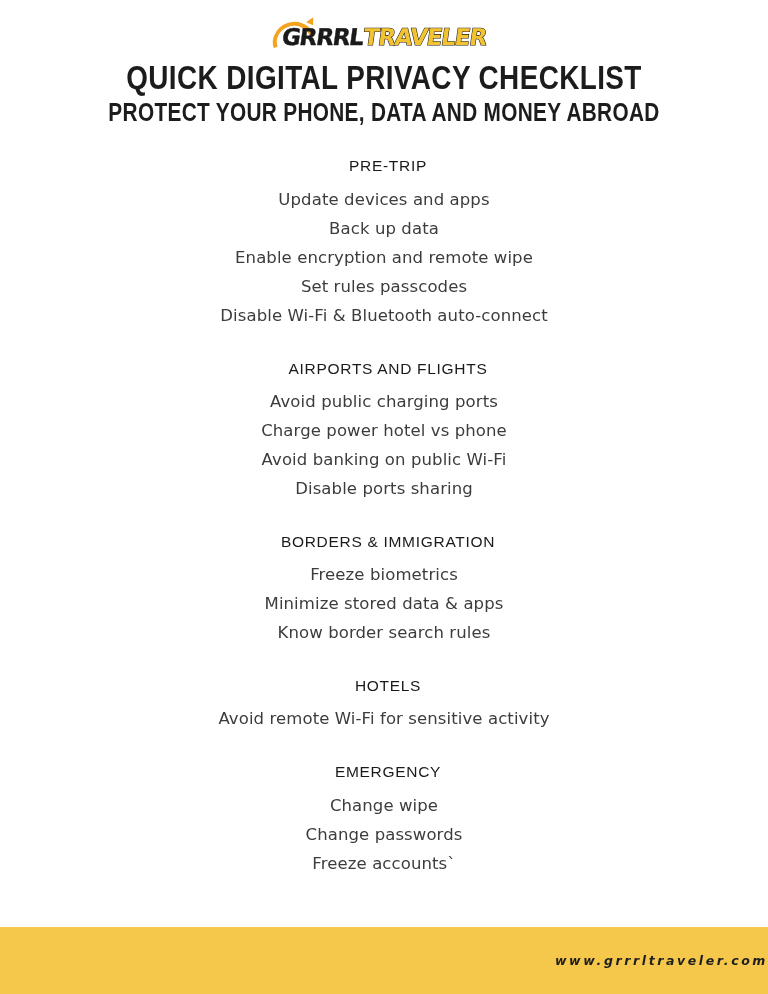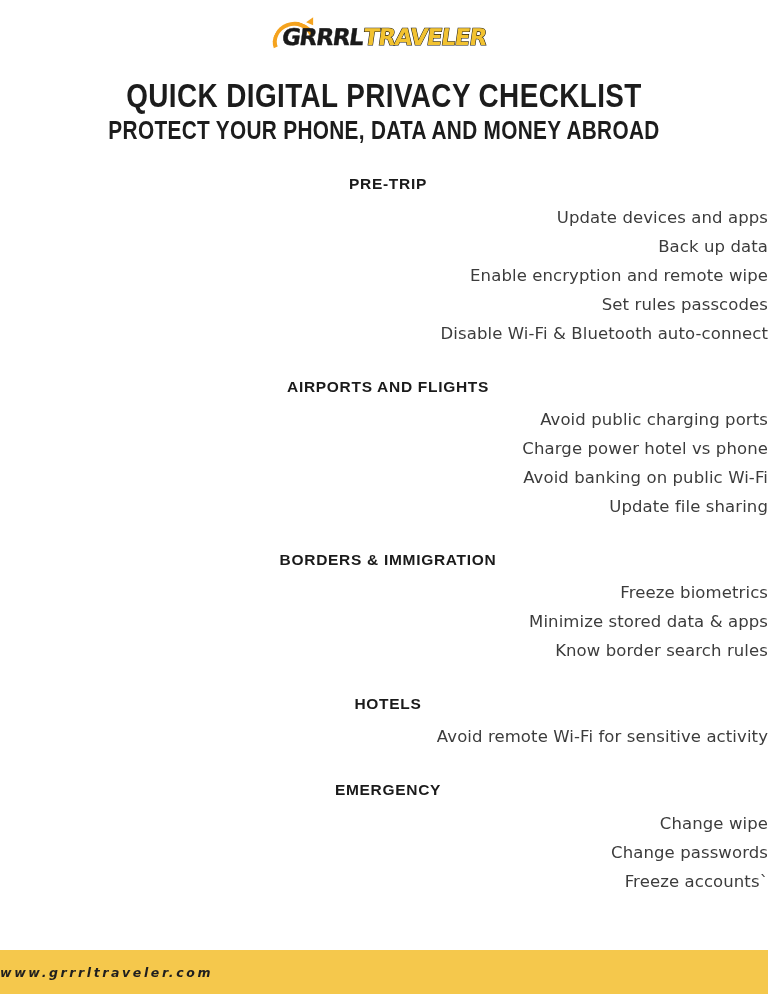--- a/index.html
+++ b/index.html
@@ -83,21 +83,21 @@
     letter-spacing: -1.1px;
     color: #F2C230;
     -webkit-text-stroke: 1.1px #141414;
     paint-order: stroke fill;
     margin-left: 1px;
   }
 
   
   .title-block {
     text-align: center;
-    margin-top: 18px;
+    margin-top: 0;
   }
   .title-main {
     font-family: "Liberation Sans Narrow", "Liberation Sans", sans-serif;
     font-weight: bold;
     font-size: 34px;
     line-height: 1.0;
     letter-spacing: 0.5px;
     color: #1c1c1c;
     transform: scaleX(0.82);
     transform-origin: center;
@@ -123,54 +123,53 @@
     padding-top: 28px;
   }
   .section {
     margin-bottom: 27px;
   }
   .section:last-child {
     margin-bottom: 12px;
   }
   .section-heading {
     font-family: "Liberation Sans", sans-serif;
-    font-weight: bold;
+    font-weight: normal;
     font-size: 15.5px;
     letter-spacing: 0.7px;
     color: #1a1a1a;
     margin-bottom: 7px;
     line-height: 1.5;
     padding-left: 8px;
   }
   .section-items {
     list-style: none;
     margin: 0;
     padding: 0;
-    text-align: right;
   }
   .section-items li {
     font-family: "DejaVu Sans", sans-serif;
     font-size: 16.5px;
     font-weight: 400;
     color: #3c3c3c;
     line-height: 29px;
     letter-spacing: 0.1px;
   }
 
   
   .footer {
     position: absolute;
     left: 0;
     bottom: 0;
     width: 768px;
-    height: 44px;
+    height: 67px;
     background: #F5C84C;
     display: flex;
     align-items: center;
-    justify-content: flex-start;
+    justify-content: flex-end;
   }
   .footer-url {
     font-family: "DejaVu Sans", sans-serif;
     font-style: italic;
     font-weight: bold;
     font-size: 12.5px;
     letter-spacing: 2.6px;
     color: #1f1f1f;
   }
 </style>
@@ -204,21 +203,21 @@
         <li>Disable Wi-Fi &amp; Bluetooth auto-connect</li>
       </ul>
     </div>
 
     <div class="section">
       <div class="section-heading">AIRPORTS AND FLIGHTS</div>
       <ul class="section-items">
         <li>Avoid public charging ports</li>
         <li>Charge power hotel vs phone</li>
         <li>Avoid banking on public Wi-Fi</li>
-        <li>Update file sharing</li>
+        <li>Disable ports sharing</li>
       </ul>
     </div>
 
     <div class="section">
       <div class="section-heading">BORDERS &amp; IMMIGRATION</div>
       <ul class="section-items">
         <li>Freeze biometrics</li>
         <li>Minimize stored data &amp; apps</li>
         <li>Know border search rules</li>
       </ul>

